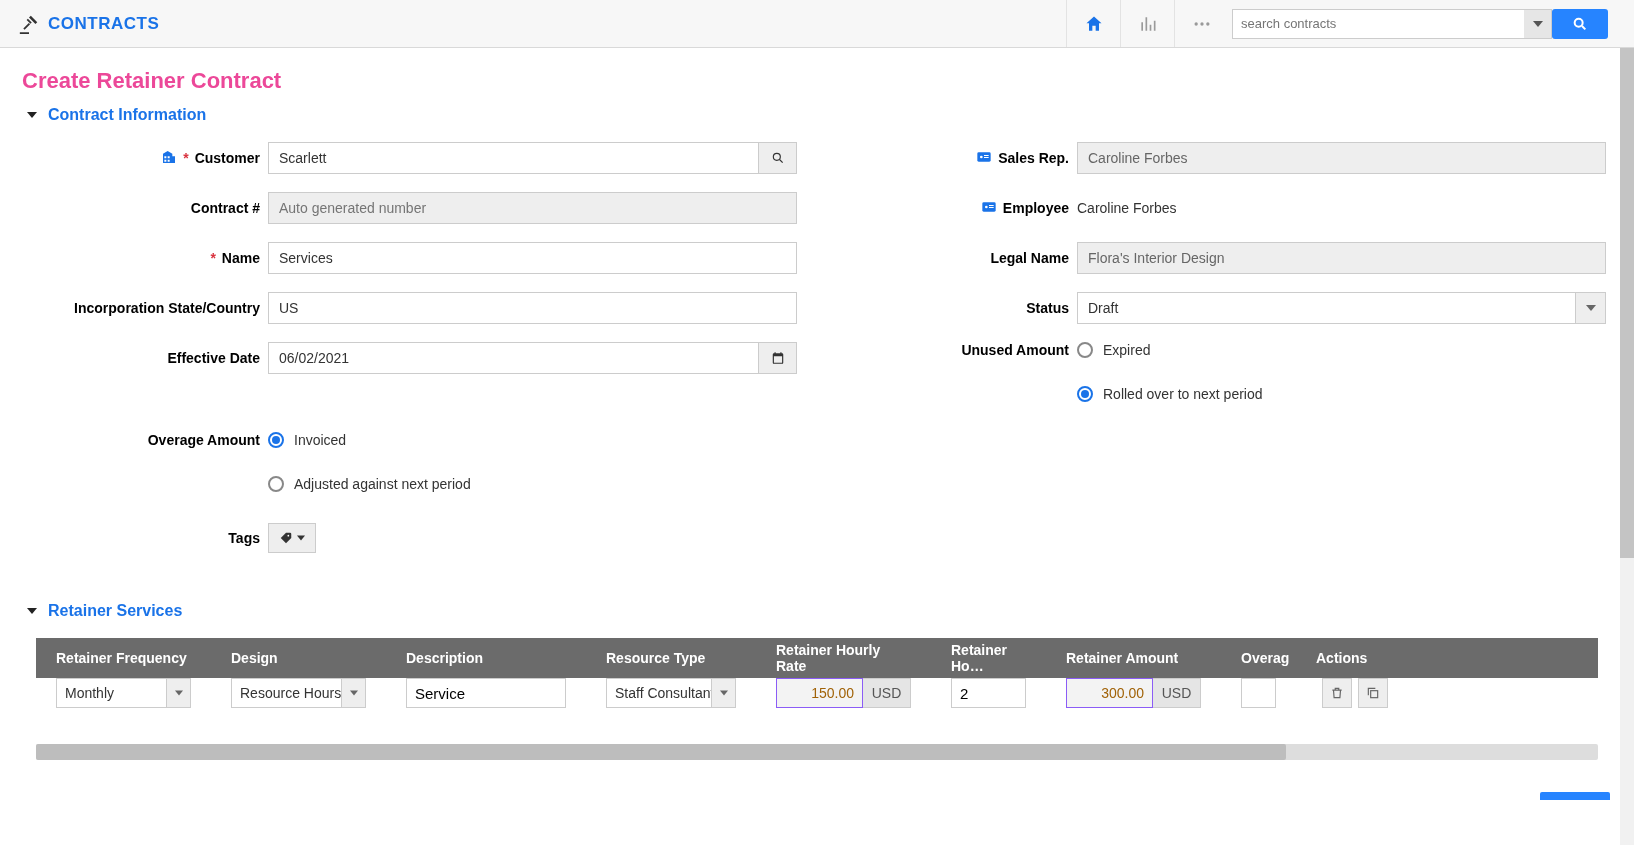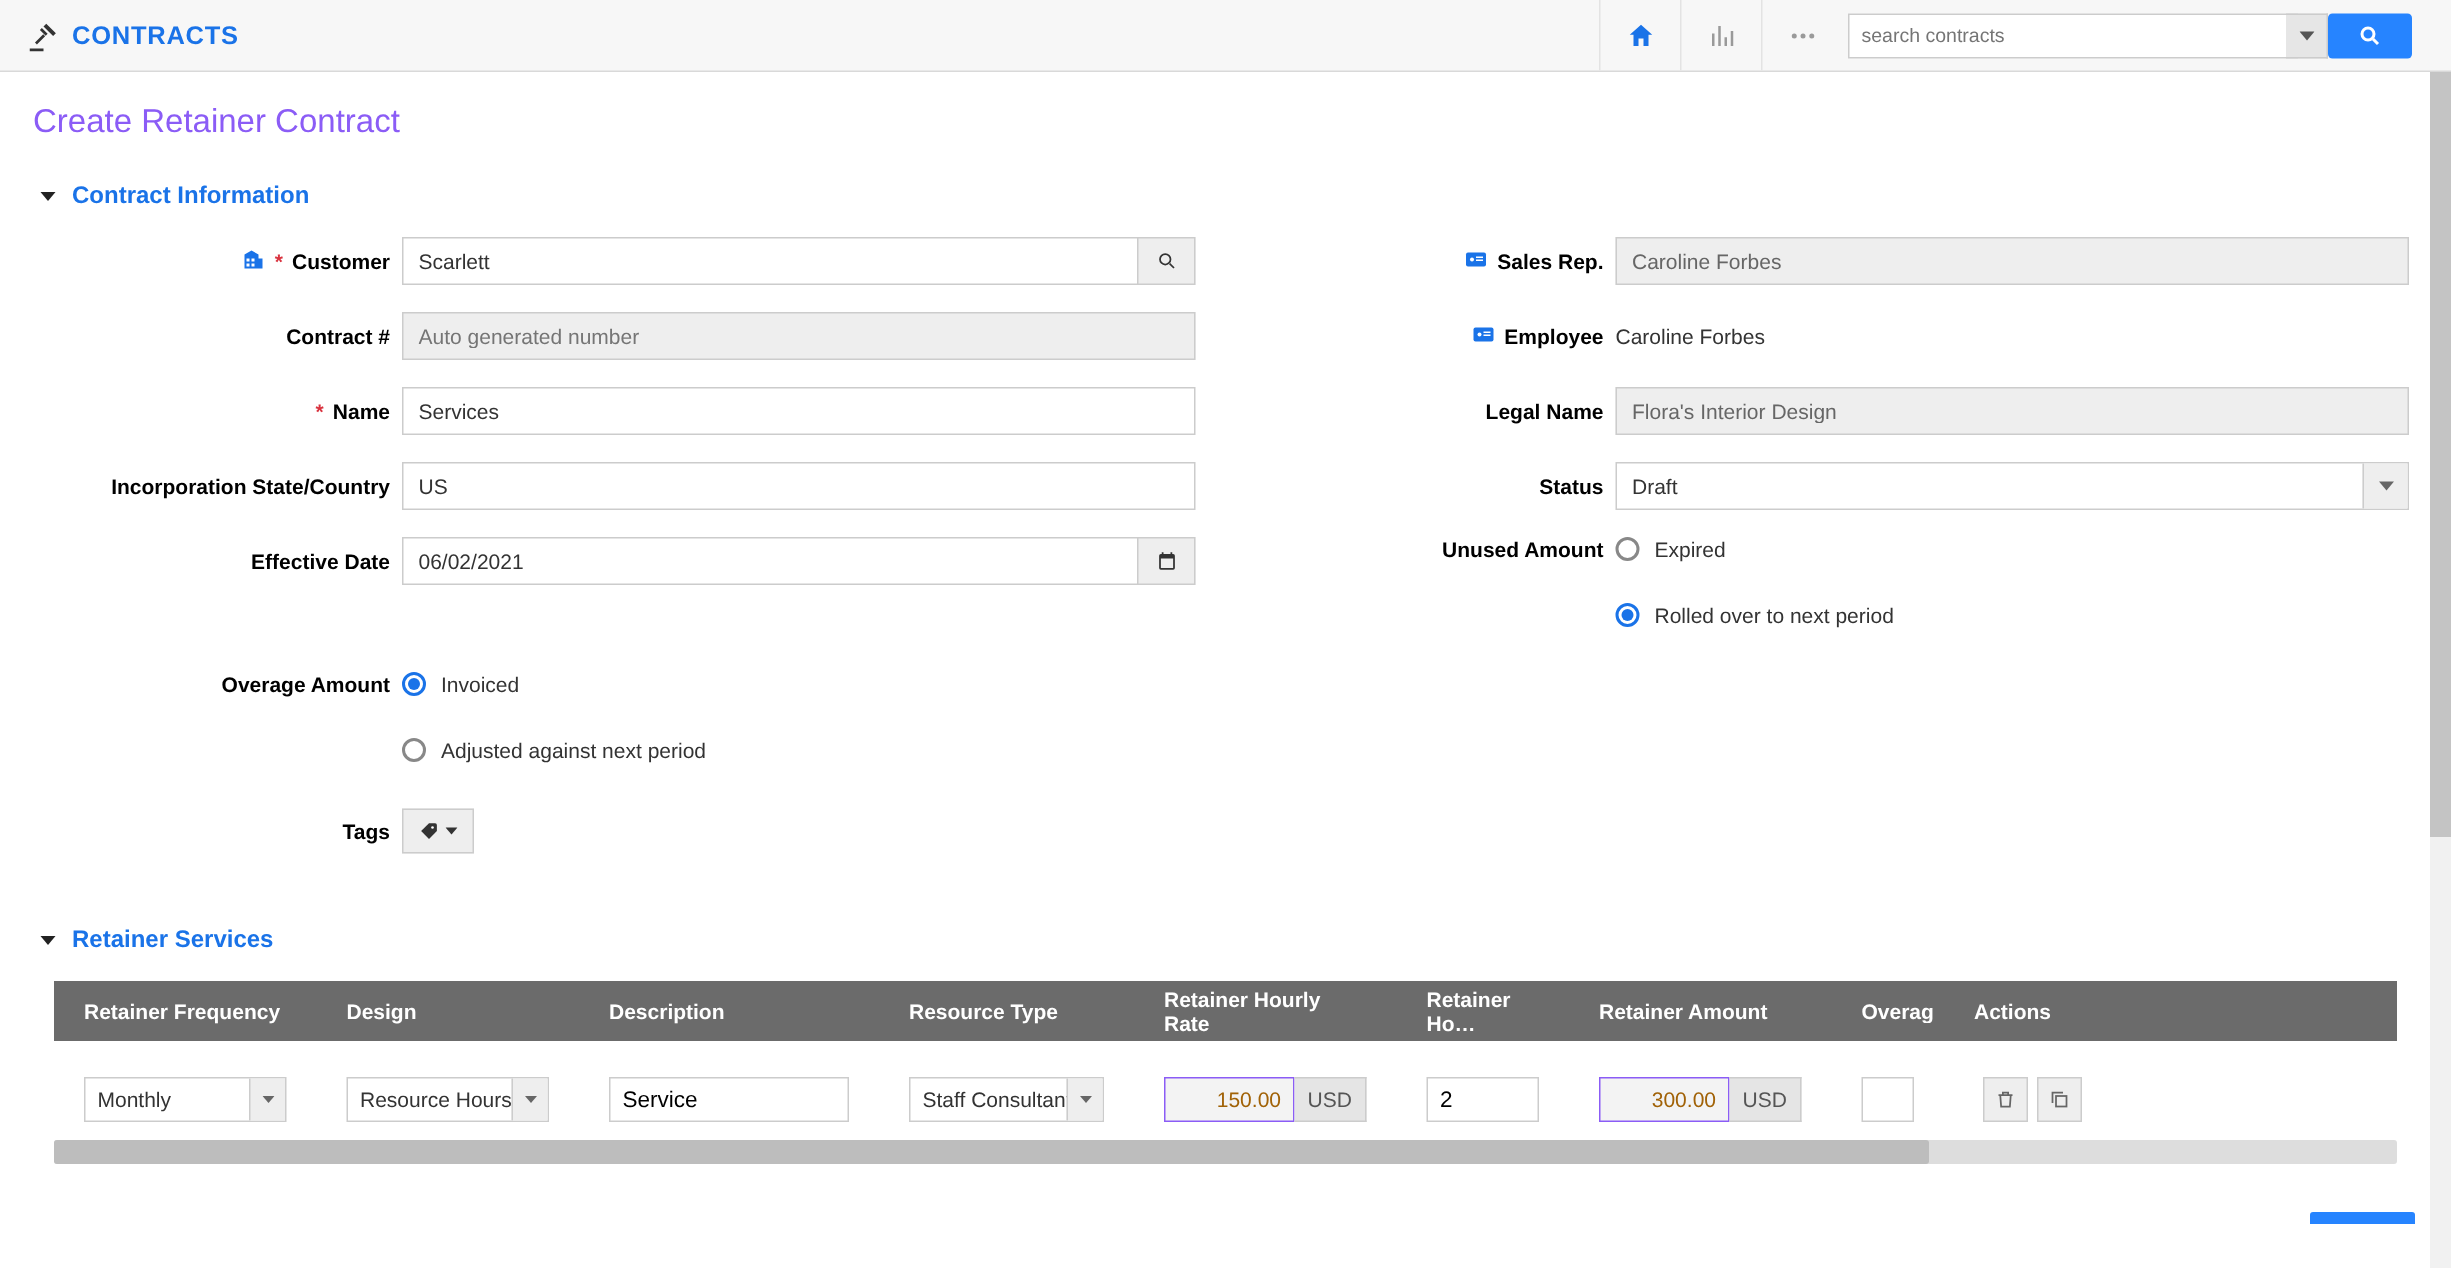--- a/index.html
+++ b/index.html
@@ -12,21 +12,21 @@
   .topbar-right { margin-left: auto; display: flex; align-items: stretch; height: 100%; }
   .top-iconbtn { width: 54px; display:flex; align-items:center; justify-content:center; border-left:1px solid #e3e3e3; color:#9a9a9a; cursor:pointer; }
   .top-iconbtn.active { color:#1a73e8; }
   .searchwrap { display:flex; align-items:center; padding: 8px 8px 8px 4px; gap:0; }
   .searchbox { width: 300px; height: 30px; border:1px solid #ccc; background:#fff; padding: 0 8px; font-size:13px; color:#888; }
   .search-dd { width: 28px; height:30px; border:1px solid #ccc; border-left:none; background:#e6e6e6; display:flex; align-items:center; justify-content:center; color:#555; cursor:pointer; margin-left:-8px;}
   .search-go { width: 56px; height:30px; border-radius:3px; background:#2684ff; display:flex; align-items:center; justify-content:center; cursor:pointer; color:#fff; }
 
   
   .page { padding: 16px 18px 40px 18px; position:relative; }
-  .page-title { font-size: 22px; font-weight: 400; color:#8b5cf6; margin: 4px 0 28px 4px; }
+  .page-title { font-size: 22px; font-weight: 700; color:#ec4899; margin: 4px 0 12px 4px; }
   .section-head { display:flex; align-items:center; gap:8px; color:#1a73e8; font-weight:700; font-size:16px; cursor:pointer; margin: 0 0 18px 6px;}
   .chev { width:16px; height:16px; display:inline-flex; align-items:center; justify-content:center; color:#222; }
 
   
   .form-grid { display:flex; gap: 40px; padding: 0 10px; }
   .col { flex:1; }
   .field-row { display:flex; align-items:center; margin-bottom: 18px; min-height:32px;}
   .field-label { width: 240px; text-align:right; padding-right: 8px; font-weight:700; font-size:14px; color:#000; display:flex; align-items:center; justify-content:flex-end; gap:6px;}
   .field-label .req { color:#d9333f; font-weight:700; }
   .field-label .ficon { color:#1a73e8; }
@@ -51,21 +51,21 @@
   .th, .td { padding: 0 20px; display:flex; align-items:center; }
   .c-freq { width: 175px; }
   .c-basis { width: 175px; }
   .c-desc { width: 200px; }
   .c-rtype { width: 170px; }
   .c-rate { width: 175px; }
   .c-hours { width: 115px; }
   .c-amt { width: 175px; }
   .c-over { width: 75px; overflow:hidden; white-space:nowrap; text-overflow:ellipsis;}
   .c-actions { flex:1; }
-  .tbody-row { display:flex; height:54px; align-items:flex-end; background:#fff; }
+  .tbody-row { display:flex; height:54px; align-items:flex-start; background:#fff; }
   .cell-select { height:30px; border:1px solid #ccc; display:flex; align-items:center; padding:0 8px; width:100%; position:relative; font-size:14px;}
   .cell-select .caret2 { position:absolute; right:0; top:0; width:24px; height:100%; background:#eee; border-left:1px solid #ccc; display:flex; align-items:center; justify-content:center; color:#666;}
   .cell-input { height:30px; border:1px solid #ccc; width:100%; padding:0 8px; font-size:15px; }
   .money { display:flex; width:100%; }
   .money .val { flex:1; height:30px; border:1px solid #8b5cf6; background:#f3f3f3; text-align:right; padding:0 8px; display:flex; align-items:center; justify-content:flex-end; color:#a16207;}
   .money .cur { width:48px; height:30px; border:1px solid #ccc; border-left:none; background:#e5e5e5; display:flex; align-items:center; justify-content:center; color:#555;}
   .rowact { width:30px; height:30px; border:1px solid #ccc; background:#eee; margin-left:6px; display:flex; align-items:center; justify-content:center; cursor:pointer; color:#666;}
 
   .hscroll { margin: 12px 18px 0 18px; height:16px; background:#ddd; border-radius:2px; position:relative;}
   .hscroll-thumb { position:absolute; left:0; top:0; width:80%; height:100%; background:#bdbdbd; border-radius:2px;}

